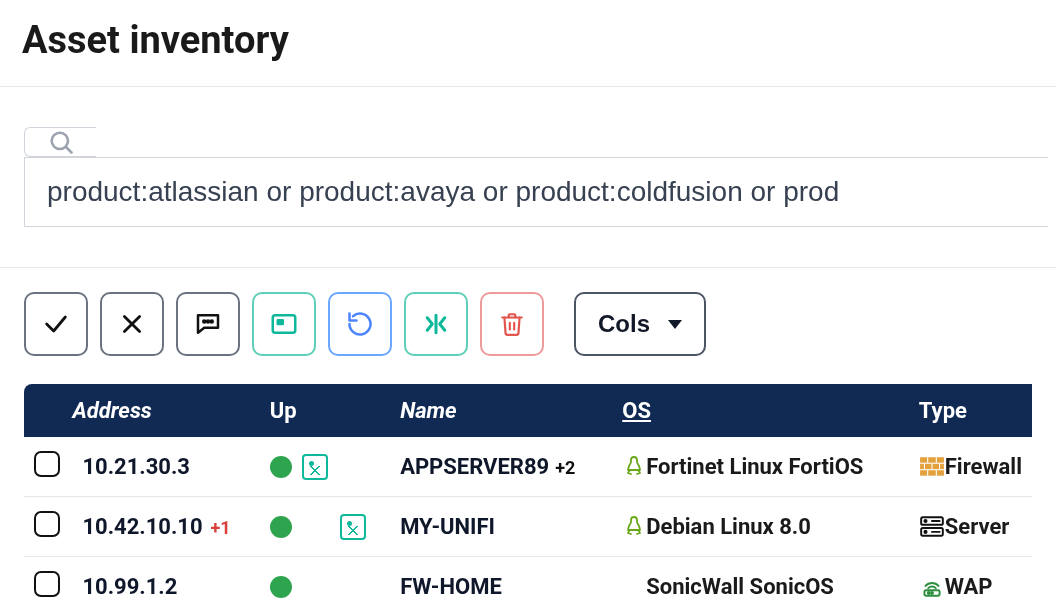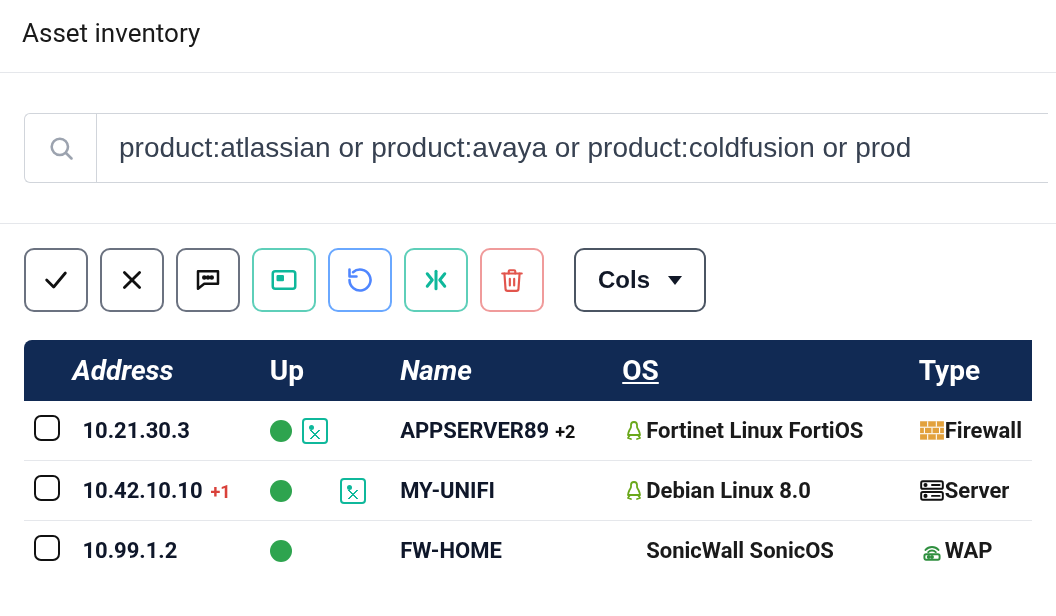--- a/index.html
+++ b/index.html
@@ -5,31 +5,32 @@
   * { box-sizing: border-box; margin: 0; padding: 0; }
   body {
     font-family: -apple-system, BlinkMacSystemFont, "Segoe UI", Roboto, Helvetica, Arial, sans-serif;
     background: #fff;
     color: #1a1a1a;
     width: 1056px;
     height: 616px;
     overflow: hidden;
   }
   .page-title {
-    font-size: 26px;
-    font-weight: 400;
+    font-size: 38px;
+    font-weight: 700;
     padding: 18px 22px 24px 22px;
   }
   .divider {
     border-top: 1px solid #e5e7eb;
   }
   .search-row {
     display: flex;
     align-items: stretch;
     padding: 40px 8px 40px 24px;
+    flex-direction: column;
   }
   .search-icon-box {
     width: 72px;
     border: 1px solid #d1d5db;
     border-right: none;
     border-top-left-radius: 6px;
     border-bottom-left-radius: 6px;
     display: flex;
     align-items: center;
     justify-content: center;
@@ -91,21 +92,21 @@
     padding: 0 24px;
   }
   .tbl {
     width: 100%;
     border-collapse: separate;
     border-spacing: 0;
   }
   .tbl thead th {
     background: #112a54;
     color: #fff;
-    font-size: 28px;
+    font-size: 22px;
     font-weight: 700;
     text-align: left;
     padding: 14px 10px;
   }
   .tbl thead th:first-child {
     border-top-left-radius: 8px;
     width: 50px;
   }
   .tbl thead th.addr { padding-left: 0; font-style: italic; }
   .tbl tbody td {
@@ -140,21 +141,21 @@
     content: ""; position: absolute; left: 5px; top: 5px;
     width: 5px; height: 5px; border-radius: 50%;
     background: #0fb89b;
   }
   .icon-pic::after {
     content: ""; position: absolute; left: 3px; right: 3px; bottom: 3px;
     height: 9px;
     background: linear-gradient(135deg, transparent 45%, #0fb89b 45% 55%, transparent 55%),
                 linear-gradient(45deg, transparent 45%, #0fb89b 45% 55%, transparent 55%);
   }
-  .os-cell { display: flex; align-items: center; font-weight: 700; }
+  .os-cell { display: flex; align-items: flex-start; font-weight: 700; }
   .os-text { font-weight: 700; }
   .type-cell { display: flex; align-items: center; font-weight: 700; }
   .name-cell { display: flex; align-items: baseline; }
   .addr-cell { display: flex; align-items: baseline; gap: 2px; }
   .col-check { width: 50px; }
   .col-addr  { width: 200px; }
   .col-up    { width: 140px; }
   .col-name  { width: 240px; font-style: italic; }
   .col-os    { width: 320px; text-decoration: underline; }
   .col-type  { width: auto; }

